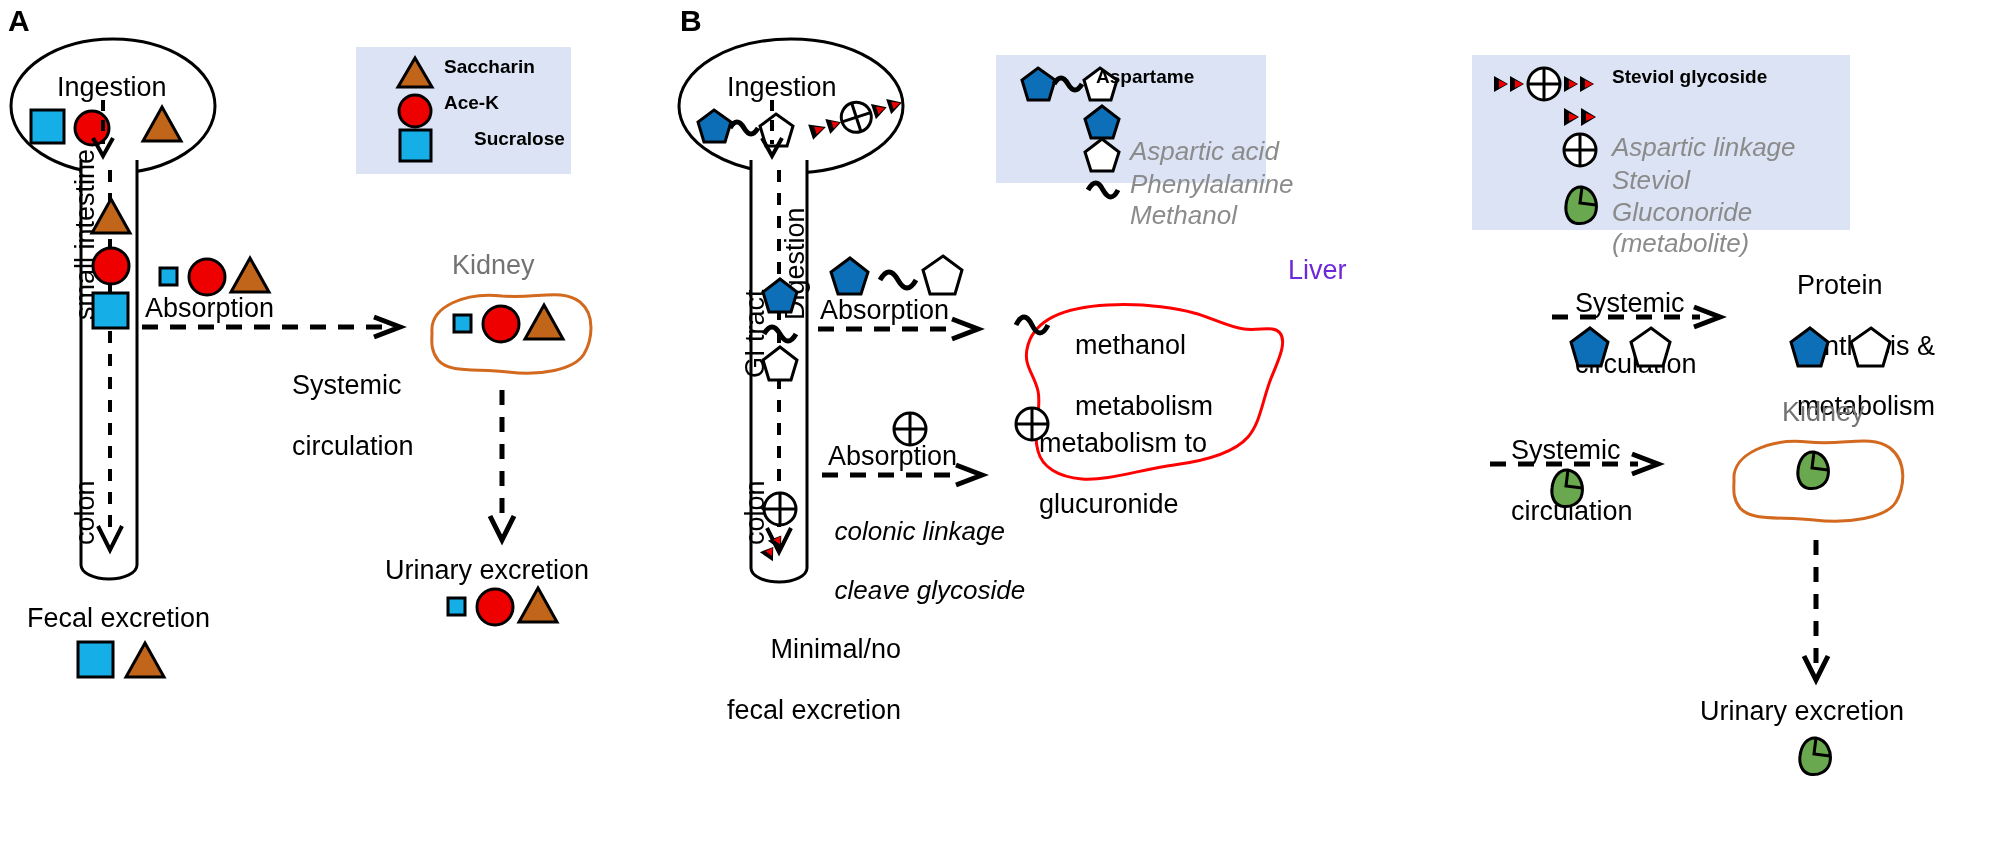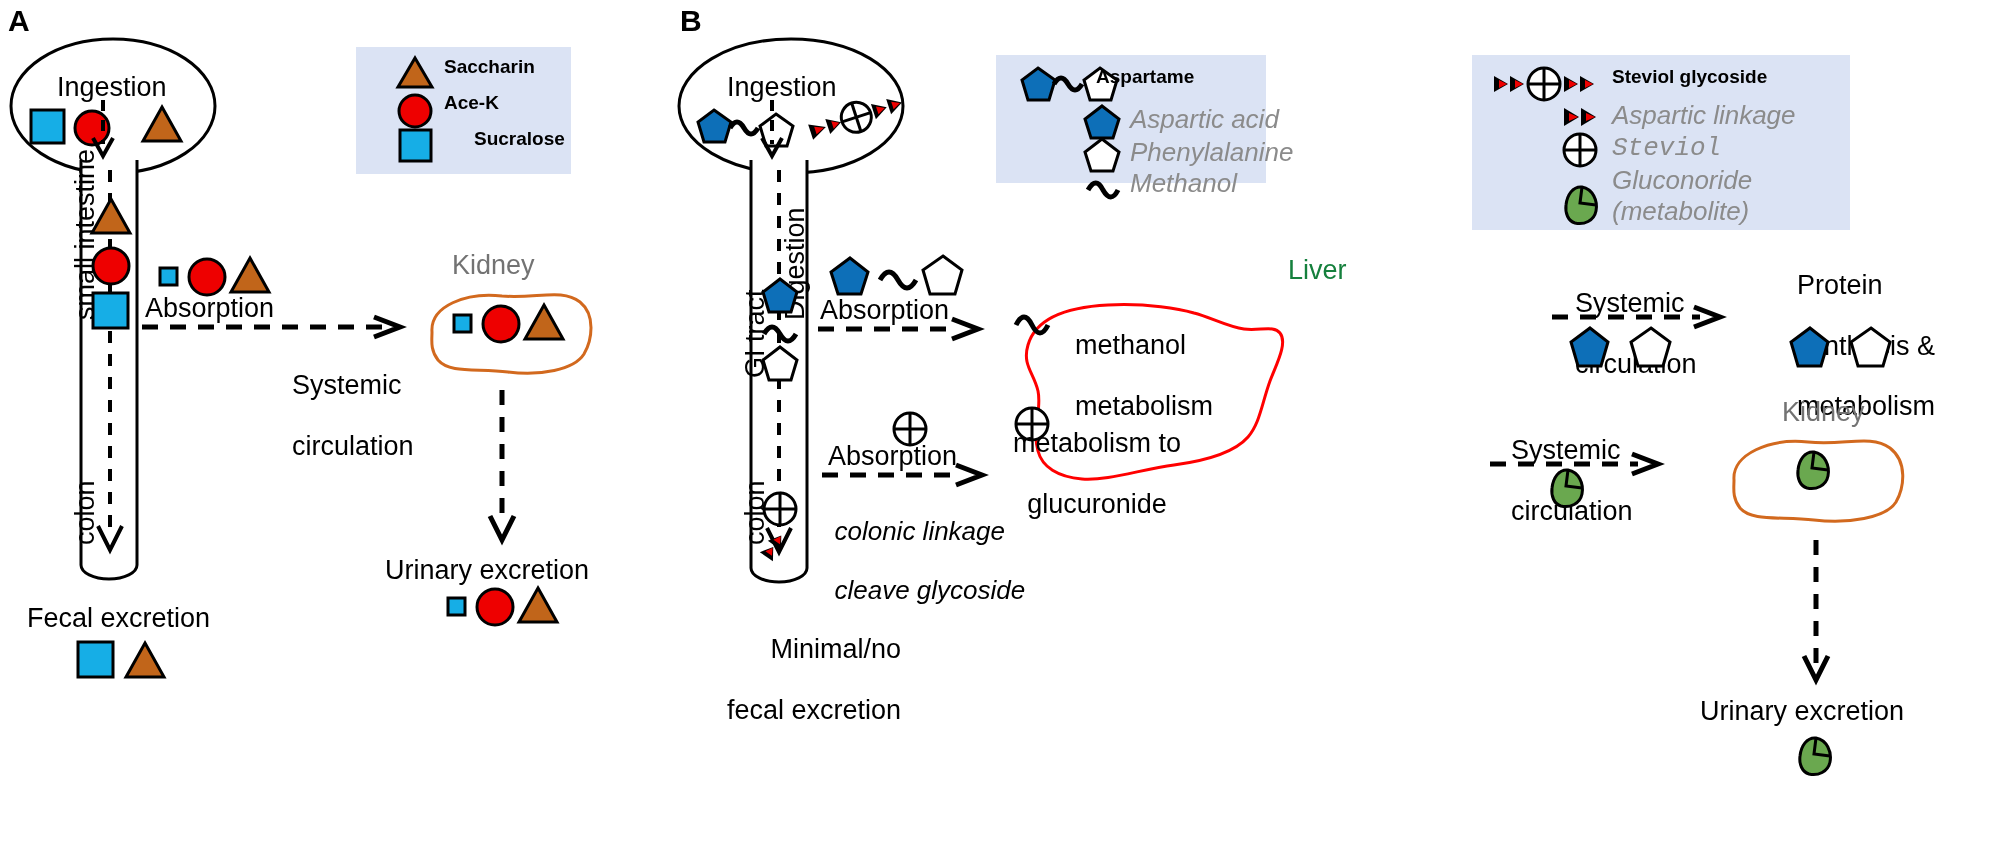--- a/index.html
+++ b/index.html
@@ -4,23 +4,23 @@
 <style>
   html,body{margin:0;padding:0;background:#fff;}
   body{width:2008px;height:853px;position:relative;overflow:hidden;
        font-family:"Liberation Sans","DejaVu Sans",sans-serif;color:#000;}
   .abs{position:absolute;}
   .panel-letter{font-size:30px;font-weight:bold;}
   .txt{font-size:27px;line-height:1.12;white-space:pre;}
   .rot{transform-origin:0 0;transform:rotate(-90deg);}
   .legend-box{background:#dbe3f4;}
   .legend-title{font-size:19px;font-weight:bold;white-space:pre;}
-  .legend-item{font-size:26px;font-style:italic;color:#8b8b8b;white-space:pre;}
+  .legend-item{font-size:26px;font-style:italic;color:#8b8b8b;white-space:pre;margin-top:32px;}
   .kidney-lbl{color:#737373;font-size:27px;white-space:pre;}
-  .liver-lbl{color:#15803d;font-size:27px;white-space:pre;}
+  .liver-lbl{color:#6d28d9;font-size:27px;white-space:pre;}
   .ital{font-style:italic;font-size:26px;white-space:pre;line-height:1.14;}
   svg{overflow:visible;display:block;}
 </style>
 </head>
 <body>
 
 <div class="abs panel-letter" style="left:8px;top:4px;">A</div>
 
 <svg class="abs" style="left:8px;top:36px;" width="210" height="140">
   <ellipse cx="105" cy="70" rx="102" ry="67" fill="#fff" stroke="#000" stroke-width="3"></ellipse>
@@ -255,21 +255,21 @@
 </svg>
 <div class="abs txt" style="left:1060px;top:300px;">
   <span>methanol</span><br>
   <span>metabolism</span>
 </div>
 <svg class="abs" style="left:1008px;top:400px;" width="48" height="48">
   <circle cx="24" cy="24" r="16" fill="#fff" stroke="#000" stroke-width="3"></circle>
   <line x1="8" y1="24" x2="40" y2="24" stroke="#000" stroke-width="3"></line>
   <line x1="24" y1="8" x2="24" y2="40" stroke="#000" stroke-width="3"></line>
 </svg>
-<div class="abs txt" style="left:998px;top:398px;text-align:center;">
+<div class="abs txt" style="left:1024px;top:398px;">
   <span>metabolism to</span><br>
   <span>glucuronide</span>
 </div>
 
 <div class="abs txt" style="left:1560px;top:258px;">
   <span>Systemic</span><br>
   <span>circulation</span>
 </div>
 <svg class="abs" style="left:1552px;top:305px;" width="180" height="24">
   <line x1="0" y1="12" x2="148" y2="12" stroke="#000" stroke-width="5" stroke-dasharray="16,12"></line>
@@ -372,19 +372,19 @@
   <polygon points="19,8 34,17 19,26" fill="#000"></polygon>
   <polygon points="7,13 16,17 7,21" fill="#ee0000"></polygon>
   <polygon points="24,13 33,17 24,21" fill="#ee0000"></polygon>
 </svg>
 <div class="abs legend-item" style="left:1612px;top:100px;">Aspartic linkage</div>
 <svg class="abs" style="left:1558px;top:129px;" width="44" height="42">
   <circle cx="22" cy="21" r="16" fill="#fff" stroke="#000" stroke-width="3"></circle>
   <line x1="6" y1="21" x2="38" y2="21" stroke="#000" stroke-width="3"></line>
   <line x1="22" y1="5" x2="22" y2="37" stroke="#000" stroke-width="3"></line>
 </svg>
-<div class="abs legend-item" style="left:1612px;top:133px;font-family:Liberation Mono, monospace;">Steviol</div>
+<div class="abs legend-item" style="left:1612px;top:133px;">Steviol</div>
 <svg class="abs" style="left:1562px;top:183px;" width="40" height="44">
   <path d="M20,4 C31,6 36,18 34,28 C32,38 22,42 13,40 C6,38 3,30 4,22 C5,12 11,3 20,4 Z" fill="#6aa84f" stroke="#000" stroke-width="3"></path>
   <path d="M20,4 L18,20 L34,22" fill="none" stroke="#000" stroke-width="3"></path>
 </svg>
 <div class="abs legend-item" style="left:1612px;top:165px;">Gluconoride
 (metabolite)</div>
 
 </body></html>

